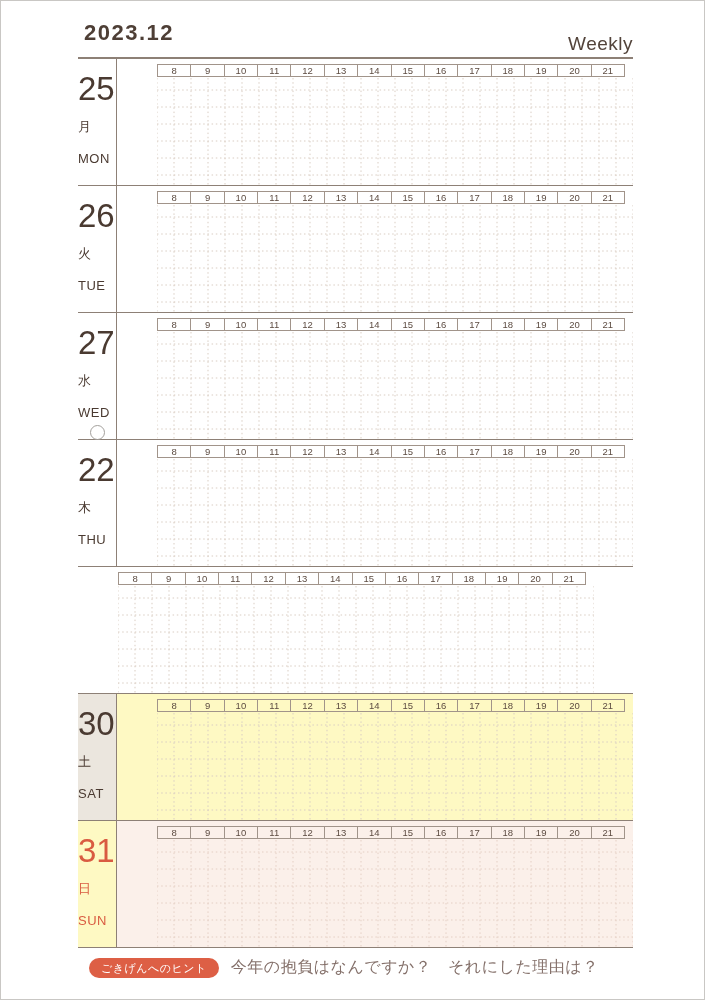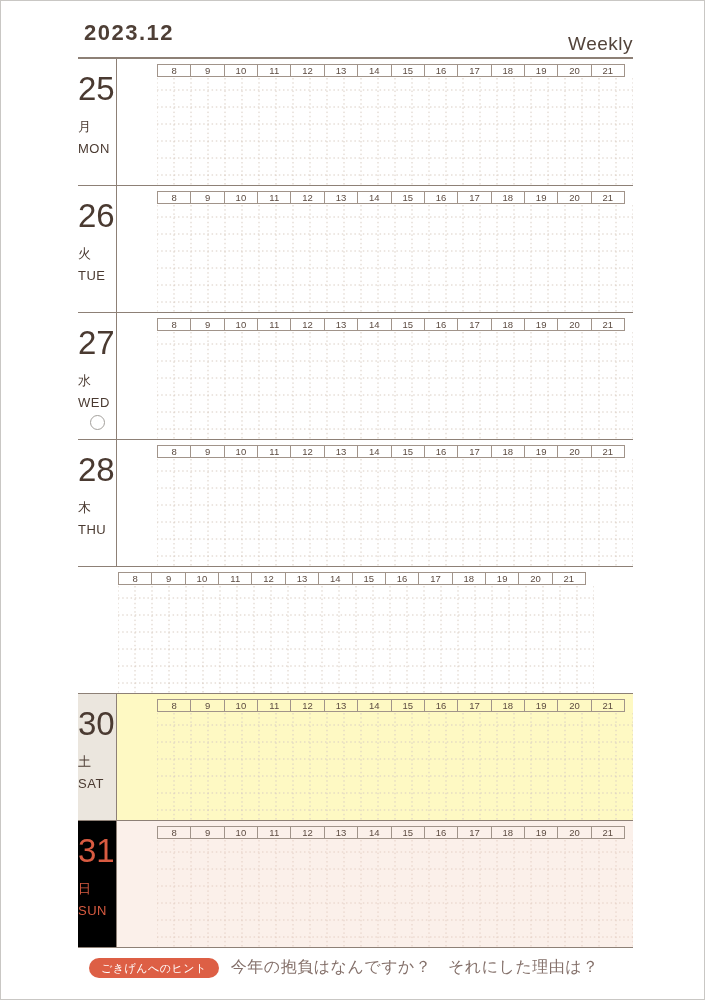--- a/index.html
+++ b/index.html
@@ -7,34 +7,34 @@
   .frame{position:absolute;inset:0;border:1px solid #c9c7c4;pointer-events:none;}
   
   .title{position:absolute;left:84px;top:20px;font-size:22px;font-weight:700;letter-spacing:1.5px;color:#4e3f36;}
   .weekly{position:absolute;right:72px;top:33px;font-size:19px;font-weight:300;letter-spacing:0.5px;color:#53443b;}
   
   .week{position:absolute;left:78px;top:57px;width:555px;border-top:2px solid #8d8076;}
   .row{position:relative;height:127px;box-sizing:border-box;border-bottom:1.5px solid #8d8076;display:flex;}
   .labelcol{width:39px;box-sizing:border-box;border-right:1px solid #8d8076;padding-top:13px;}
   .date{font-size:33px;line-height:1;font-weight:300;color:#4a3a31;}
   .kanji{font-size:13px;color:#4a3a31;margin-top:13px;}
-  .eng{font-size:13px;letter-spacing:0.5px;color:#4a3a31;margin-top:5px;}
+  .eng{font-size:13px;letter-spacing:0.5px;color:#4a3a31;margin-top:15px;}
   .moon{width:13px;height:13px;border:1.3px solid #a3a09c;border-radius:50%;margin:5px auto 0;background:transparent;}
   .rowbody{position:relative;flex:1;}
   .ruler{position:absolute;left:40px;top:5px;width:468px;height:13px;display:flex;
     border:1px solid #a1948a;box-sizing:border-box;}
   .hcell{flex:1;border-left:1px solid #a1948a;font-size:9.5px;line-height:11px;text-align:center;color:#5c4b41;}
   .hcell:first-child{border-left:none;}
   .grid{position:absolute;left:40px;top:19px;}
   .grid line{stroke:#d9cdc3;stroke-width:1;stroke-dasharray:1.5 2.7;}
   
   .sat{background:#fef9c3;}
   .sat .labelcol{background:#ebe6de;}
   .sun{background:#fbf0ea;}
-  .sun .labelcol{background:#000000;}
+  .sun .labelcol{background:#fef9c3;}
   .sun .date,.sun .kanji,.sun .eng{color:var(--sunday,#d95b41);}
   .sun .grid line{stroke:#e4cfc4;}
   
   .footer{position:absolute;left:78px;top:957px;display:flex;align-items:center;margin-left:11px;}
   .badge{background:var(--accent,#dd5f45);color:#ffffff;font-size:11px;line-height:20px;height:20px;
     padding:0 12px;border-radius:11px;letter-spacing:0.5px;}
   .hint{margin-left:12px;font-size:16px;color:#84706a;letter-spacing:0.5px;}
 </style>
 </head>
 <body>
@@ -232,21 +232,21 @@
           <line x1="0" x2="476" y1="46" y2="46"></line>
           <line x1="0" x2="476" y1="63" y2="63"></line>
           <line x1="0" x2="476" y1="80" y2="80"></line>
           <line x1="0" x2="476" y1="97" y2="97"></line>
         </svg>
     </div>
   </div>
 
   <div class="row">
     <div class="labelcol">
-      <div class="date">28</div>
+      <div class="date">22</div>
       <div class="kanji">木</div>
       <div class="eng">THU</div>
 
     </div>
     <div class="rowbody">
       <div class="ruler">
           <div class="hcell">8</div>
           <div class="hcell">9</div>
           <div class="hcell">10</div>
           <div class="hcell">11</div>

